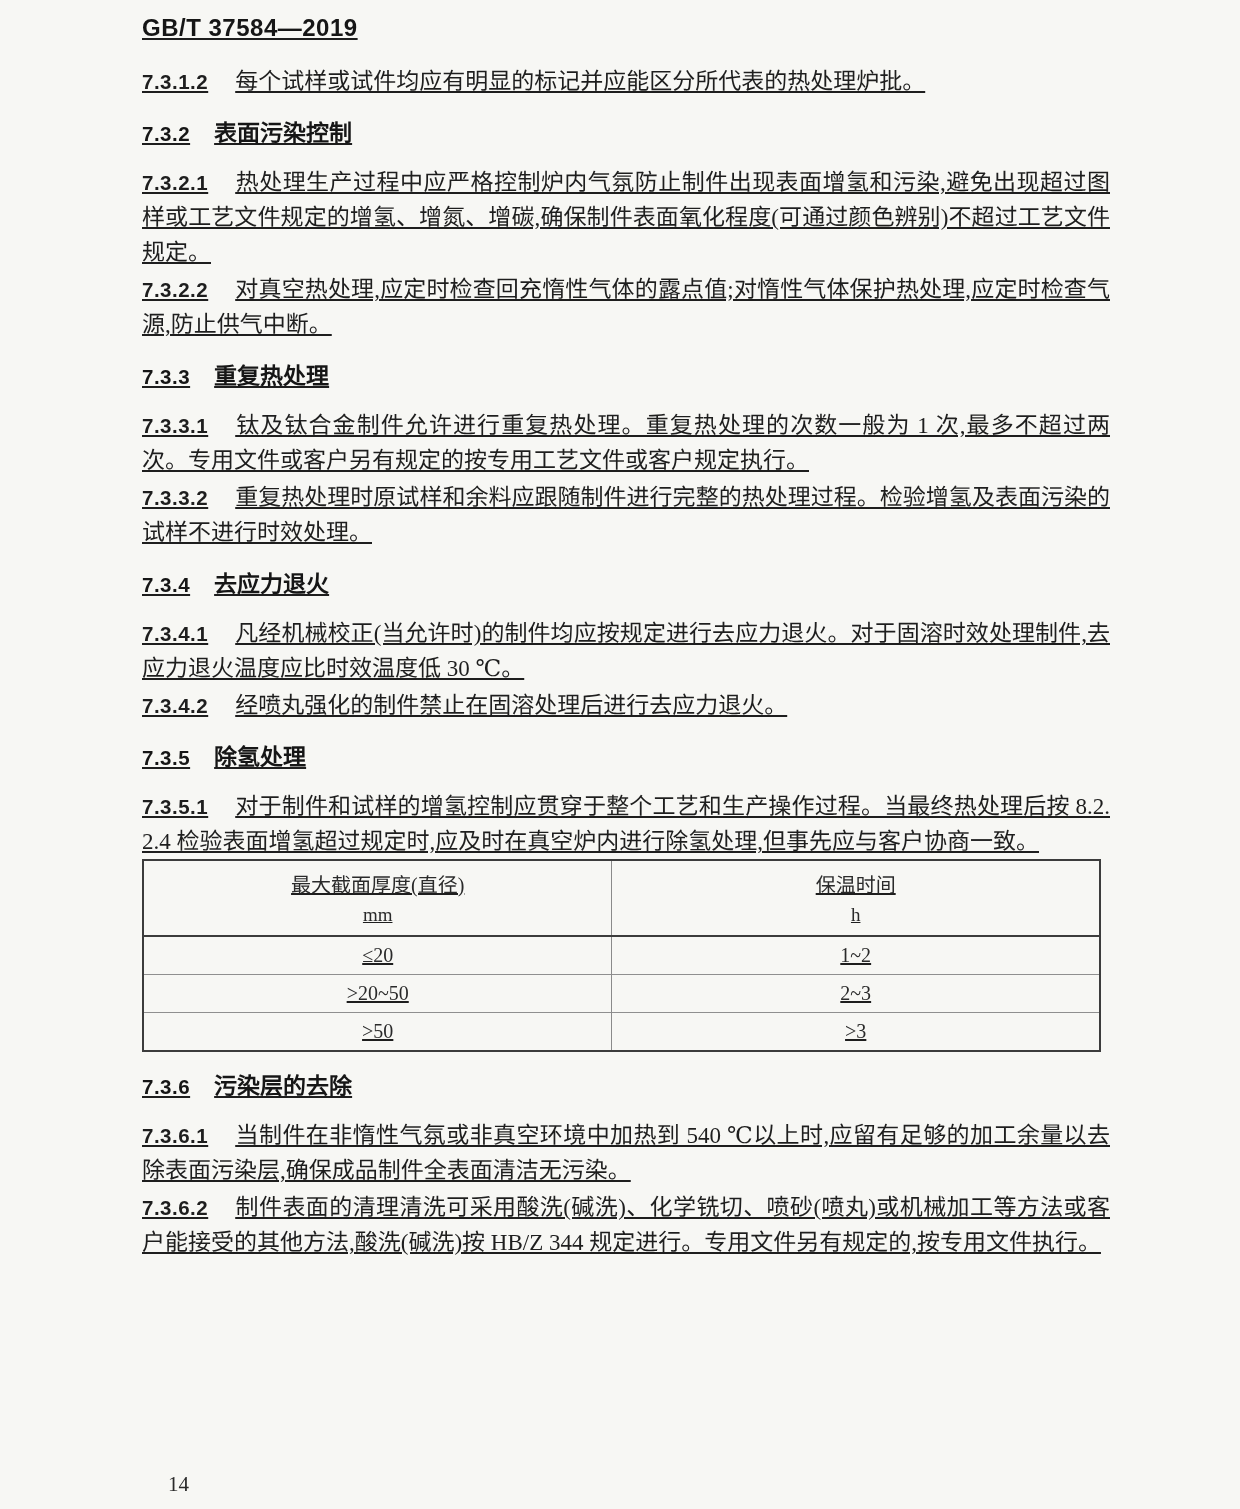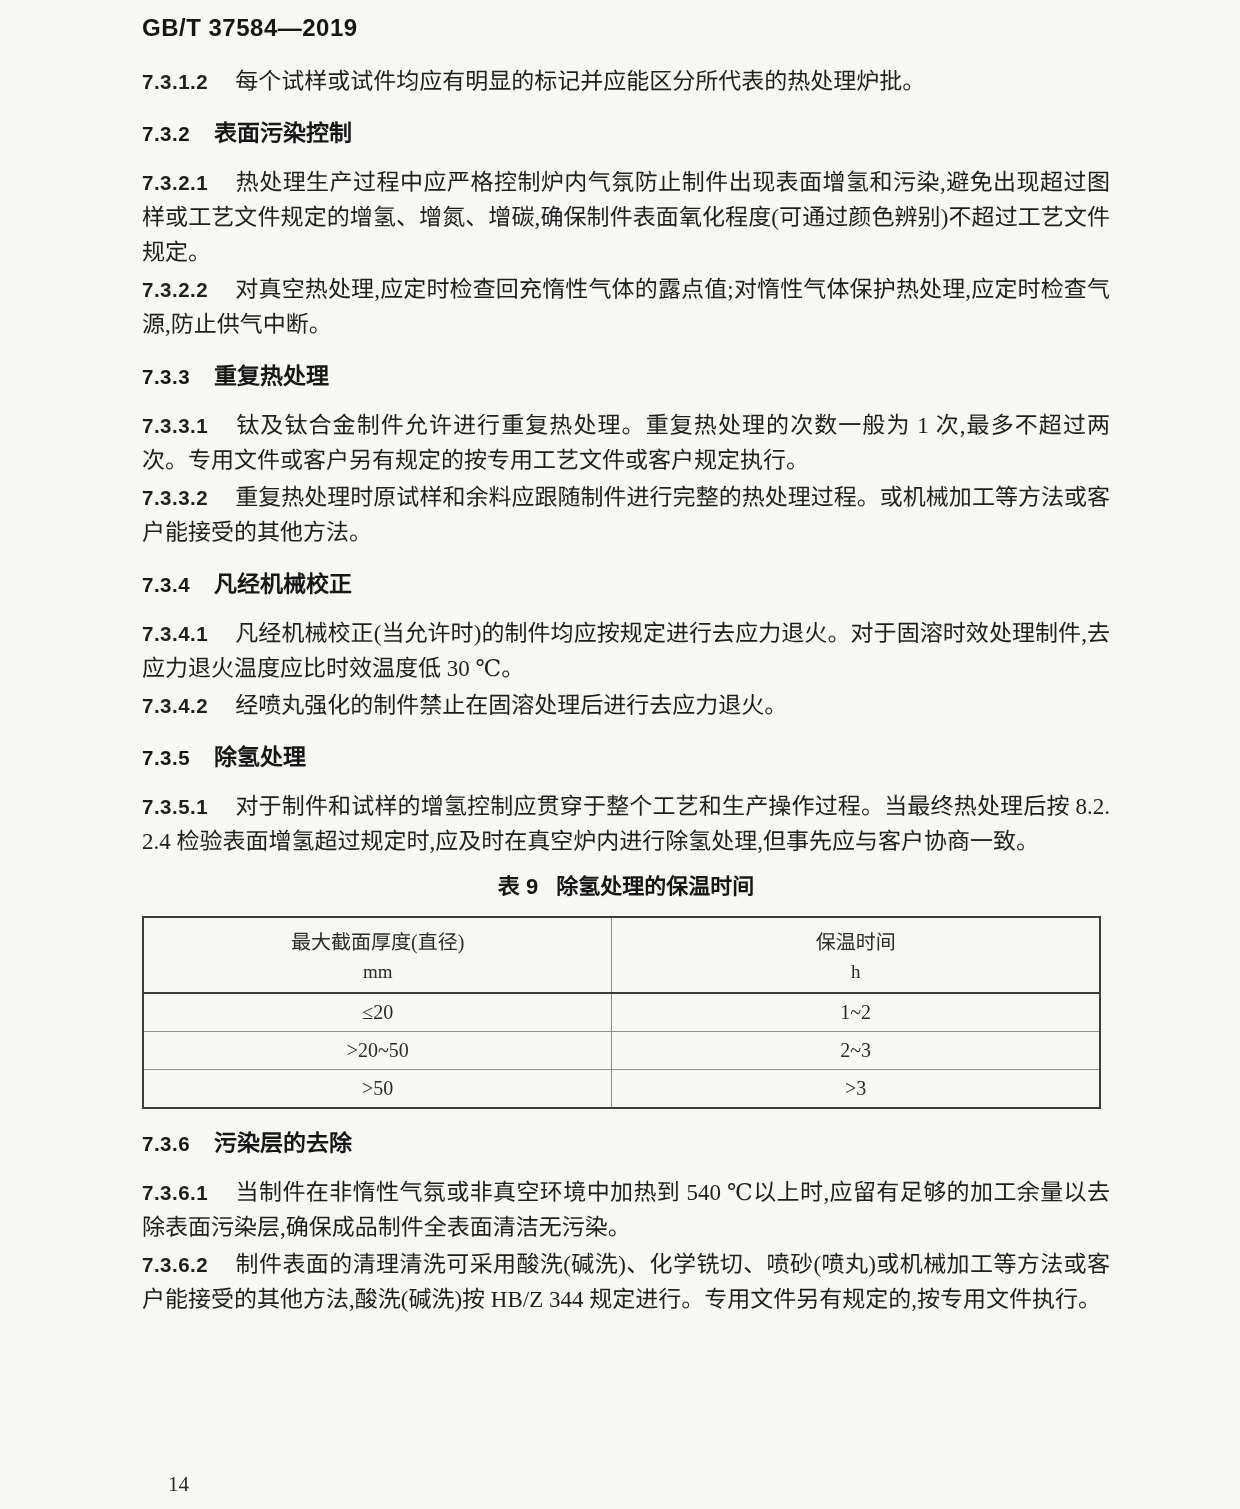--- a/index.html
+++ b/index.html
@@ -4,21 +4,21 @@
 <style>
   html, body { margin: 0; padding: 0; }
   body {
     width: 1240px; height: 1509px;
     background: #f7f7f4;
     color: #1e1e1e;
     font-family: "Liberation Serif", "DejaVu Serif", serif;
     position: relative;
     overflow: hidden;
   }
-  .page { position: relative; width: 1240px; height: 1509px; box-sizing: border-box; padding: 14px 130px 0 142px; }
+  .page { position: relative; width: 1240px; height: 1509px; box-sizing: border-box; padding: 14px 130px 0 142px; text-decoration: underline; }
 
   .doc-header {
     font-family: "Liberation Sans", "DejaVu Sans", sans-serif;
     font-weight: 700;
     font-size: 24px;
     line-height: 28px;
     letter-spacing: 0.5px;
     color: #161616;
   }
 
@@ -127,48 +127,45 @@
 
     <h3 class="heading">
       <span class="hnum">7.3.3</span><span class="htitle">重复热处理</span>
     </h3>
 
     <p class="clause">
       <span class="cnum">7.3.3.1</span><span class="ctext">钛及钛合金制件允许进行重复热处理。重复热处理的次数一般为 1 次,最多不超过两次。专用文件或客户另有规定的按专用工艺文件或客户规定执行。</span>
     </p>
 
     <p class="clause">
-      <span class="cnum">7.3.3.2</span><span class="ctext">重复热处理时原试样和余料应跟随制件进行完整的热处理过程。或机械加工等方法或客户能接受的其他方法。</span>
-    </p>
-
-
-    <h3 class="heading">
-      <span class="hnum">7.3.4</span><span class="htitle">凡经机械校正</span>
+      <span class="cnum">7.3.3.2</span><span class="ctext">重复热处理时原试样和余料应跟随制件进行完整的热处理过程。检验增氢及表面污染的试样不进行时效处理。</span>
+    </p>
+
+
+    <h3 class="heading">
+      <span class="hnum">7.3.4</span><span class="htitle">去应力退火</span>
     </h3>
 
     <p class="clause">
       <span class="cnum">7.3.4.1</span><span class="ctext">凡经机械校正(当允许时)的制件均应按规定进行去应力退火。对于固溶时效处理制件,去应力退火温度应比时效温度低 30 ℃。</span>
     </p>
 
     <p class="clause">
       <span class="cnum">7.3.4.2</span><span class="ctext">经喷丸强化的制件禁止在固溶处理后进行去应力退火。</span>
     </p>
 
     <h3 class="heading">
       <span class="hnum">7.3.5</span><span class="htitle">除氢处理</span>
     </h3>
 
     <p class="clause">
       <span class="cnum">7.3.5.1</span><span class="ctext">对于制件和试样的增氢控制应贯穿于整个工艺和生产操作过程。当最终热处理后按 8.2.2.4 检验表面增氢超过规定时,应及时在真空炉内进行除氢处理,但事先应与客户协商一致。</span>
     </p>
 
 
-    <div class="table-caption">
-      <span class="cap-label">表 9</span><span class="cap-title">除氢处理的保温时间</span>
-    </div>
 
     <table class="t9">
       <colgroup>
           <col class="c1">
           <col class="c2">
         </colgroup>
       <thead>
         <tr>
           <th>
             <div class="th-title">最大截面厚度(直径)</div>

